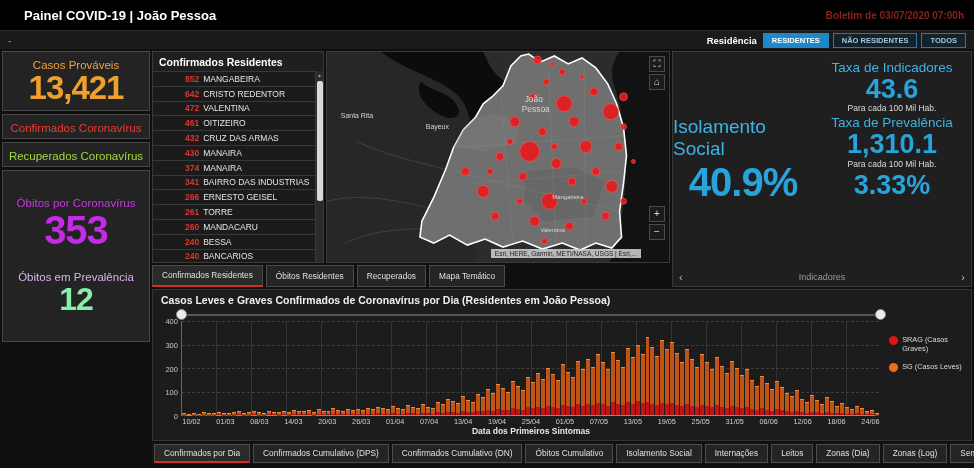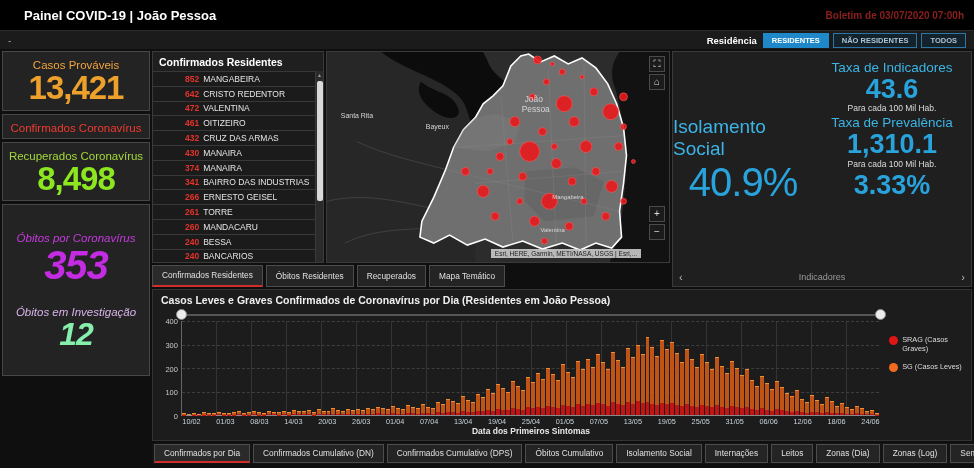--- a/index.html
+++ b/index.html
@@ -32,21 +32,21 @@
   .resid-label { font-size:9.5px; font-weight:bold; color:#fff; margin-right:2px; }
   .fbtn { font-size:7.5px; font-weight:bold; padding:2px 8px; border:1px solid #2d77a8; background:#14222c; color:#a9c4d6; cursor:pointer; font-family:inherit; }
   .fbtn.active { background:#1e88c9; border-color:#1e88c9; color:#fff; }
   
   .content { height:417px; display:flex; gap:2px; padding:2px; }
   .sidebar { width:148px; display:flex; flex-direction:column; gap:3px; }
   .card { background:#232323; border:1px solid #474747; text-align:center; padding:7px 2px 4px; }
   .card .s-label { font-size:11.5px; letter-spacing:0; }
   .card .s-value { font-weight:bold; letter-spacing:-1px; line-height:1.05; }
   .v-xl { font-size:33px; }  .v-l { font-size:40px; }  .v-m { font-size:32px; }
-  .card-deaths { flex:none; height:172px; display:flex; flex-direction:column; justify-content:space-evenly;font-style:italic; }
+  .card-deaths { flex:none; height:172px; display:flex; flex-direction:column; justify-content:space-evenly; }
   .rightcol { flex:1; display:flex; flex-direction:column; gap:2px; min-width:0; }
   .toprow { height:236px; display:flex; gap:2px; }
   .leftgroup { width:518px; display:flex; flex-direction:column; }
   .lg-row { flex:1; display:flex; gap:2px; min-height:0; }
   
   .listpanel { width:172px; background:#1f1f1f; border:1px solid #3a3a3a; display:flex; flex-direction:column; }
   .list-title { padding:4px 6px 3px; font-size:10.5px; font-weight:bold; color:#fff; }
   .listbody { flex:1; position:relative; overflow:hidden; padding-right:8px; }
   .lrow { height:14.8px; display:flex; align-items:center; background:#1b1b1b; border-top:1px solid #383838; font-size:8.5px; padding:0 4px; white-space:nowrap; cursor:pointer; }
   .lrow .num { color:#e2342b; font-weight:bold; margin-right:4px;margin-left:28px; }
@@ -64,21 +64,21 @@
   .tabs { display:flex; gap:3px; align-items:stretch; }
   .tab { font-size:8.3px; padding:3px 9px 4px; background:#242424; border:1px solid #4c4c4c; color:#e0e0e0; white-space:nowrap; cursor:pointer; font-family:inherit; }
   .tab.active { border-bottom:2px solid #cf2e2e; background:#2a2a2a; }
   .maptabs { height:24px; padding:2px 0 0; }
   .btabs { height:21px; padding:1px 2px; background:#141414; }
   
   .indpanel { flex:1; background:#1f1f1f; border:1px solid #3a3a3a; display:flex; flex-direction:column; min-width:0; }
   .indbody { flex:1; display:flex; }
   .isoblock { width:47%; display:flex; flex-direction:column; align-items:center; justify-content:center; }
   .iso-label { color:#3cb4e5; font-size:19px; }
-  .iso-value { color:#29a3dc; font-size:40px; font-weight:normal; letter-spacing:-1px; }
+  .iso-value { color:#29a3dc; font-size:40px; font-weight:bold; letter-spacing:-1px; }
   .metrics { flex:1; display:flex; flex-direction:column; align-items:center; padding-top:8px; }
   .metric { text-align:center; }
   .m-label { color:#3cb4e5; font-size:13.5px; }
   .m-value { color:#29a3dc; font-size:27px; font-weight:bold; line-height:1.05; }
   .m-sub { color:#dcdcdc; font-size:8.5px; margin-bottom:2px; }
   .indfoot { height:18px; display:flex; align-items:center; color:#9a9a9a; font-size:9px; padding:0 6px; }
   .indfoot .cap { flex:1; text-align:center; }
   .chev { cursor:pointer; font-size:11px; color:#bbb; }
   
   .chartpanel { flex:1; background:#1c1c1c; border:1px solid #333; padding:4px 8px 0; position:relative; min-height:0; }
@@ -135,30 +135,29 @@
           </div>
         </div>
         <div class="card">
           <div>
             <div class="s-label" style="color: rgb(239, 59, 48);">Confirmados Coronavírus</div>
           </div>
         </div>
         <div class="card">
           <div>
             <div class="s-label" style="color: rgb(164, 216, 58);">Recuperados Coronavírus</div>
-            <div class="s-value v-xl" style="color: rgb(140, 230, 32);">8,498</div>
           </div>
         </div>
         <div class="card card-deaths">
           <div>
             <div class="s-label" style="color: rgb(199, 58, 224);">Óbitos por Coronavírus</div>
             <div class="s-value v-l" style="color: rgb(195, 44, 227);">353</div>
           </div>
           <div>
-            <div class="s-label" style="color: rgb(217, 179, 234);">Óbitos em Investigação</div>
+            <div class="s-label" style="color: rgb(217, 179, 234);">Óbitos em Prevalência</div>
             <div class="s-value v-m" style="color: #86efac;">12</div>
           </div>
         </div>
       </div>
 
     <div class="rightcol">
       <div class="toprow">
 
         <div class="leftgroup">
           <div class="lg-row">
@@ -951,22 +950,22 @@
             <span class="xt" style="left: 83.95%;">06/06</span>
             <span class="xt" style="left: 88.8%;">12/06</span>
             <span class="xt" style="left: 93.65%;">18/06</span>
             <span class="xt" style="left: 98.5%;">24/06</span>
           </div>
         <div class="xcaption">Data dos Primeiros Sintomas</div>
       </div>
 
       <div class="tabs btabs" id="btabs">
           <button class="tab active">Confirmados por Dia</button>
+          <button class="tab">Confirmados Cumulativo (DPS)</button>
           <button class="tab">Confirmados Cumulativo (DN)</button>
-          <button class="tab">Confirmados Cumulativo (DPS)</button>
           <button class="tab">Óbitos Cumulativo</button>
           <button class="tab">Isolamento Social</button>
           <button class="tab">Internações</button>
           <button class="tab">Leitos</button>
           <button class="tab">Zonas (Dia)</button>
           <button class="tab">Zonas (Log)</button>
           <button class="tab">Semana</button>
         </div>
     </div>
   </div>

